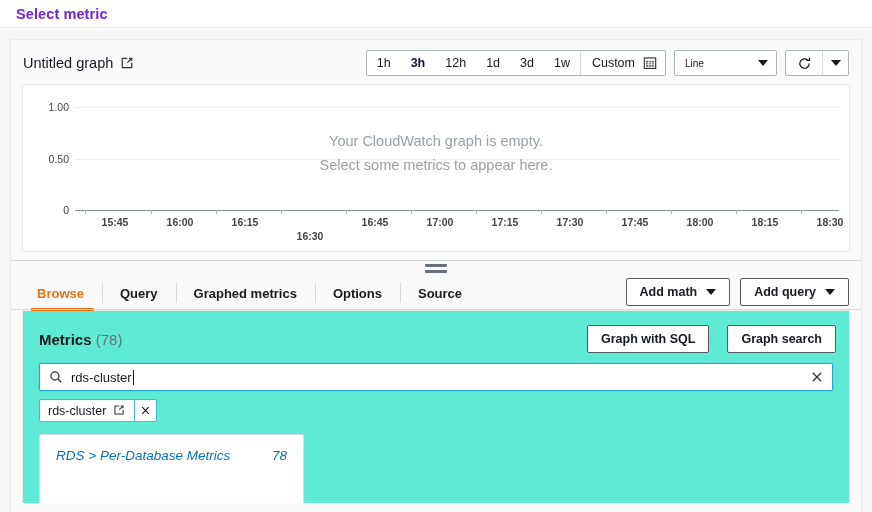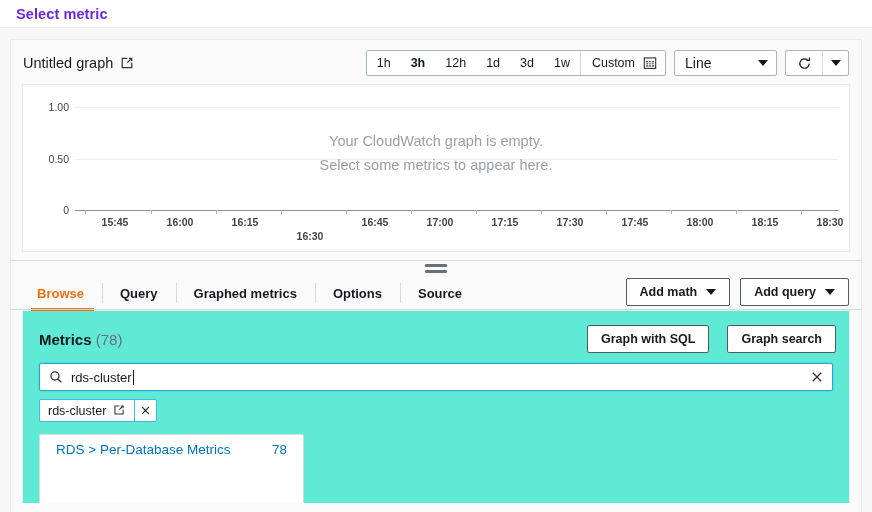--- a/index.html
+++ b/index.html
@@ -74,21 +74,21 @@
     font-size: 12.5px; color:#16191f; cursor:pointer; background:#fff;
   }
   .cal-icon { width: 14px; height: 14px; display:block; }
 
   .select-box {
     display: flex; align-items: center;
     width: 103px; height: 26px;
     border: 1px solid #aab7b8; border-radius: 2px;
     background: #ffffff;
     padding: 0 8px 0 10px;
-    font-size: 14px; color: #16191f;
+    font-size: 10px; color: #16191f;
     cursor: pointer;
   }
   .select-box .caret { margin-left: auto; }
   .caret {
     width: 0; height: 0;
     border-left: 5px solid transparent;
     border-right: 5px solid transparent;
     border-top: 6px solid #16191f;
   }
   .split-btn {
@@ -226,22 +226,22 @@
     display: flex; align-items: center; justify-content: center;
     width: 22px; border-left: 1px solid #44b9d6; cursor: pointer; color:#16191f;
   }
 
   .namespace-grid { padding: 12px 16px 0 16px; }
   .ns-card {
     width: 265px; height: 70px;
     border: 1px solid #d5dbdb;
     border-radius: 2px;
     background: #ffffff;
-    padding: 7px 16px;
-    display: flex; align-items: flex-start; cursor: pointer;
+    padding: 13px 16px;
+    display: flex; align-items: flex-start; cursor: pointer; font-style: italic;
   }
   .ns-name { font-size: 13.5px; color: #0073bb; }
   .ns-count { margin-left: auto; font-size: 13.5px; color: #0073bb; }
   svg { display: block; }
 </style>
 </head>
 <body>
 
 <div class="page">
 

